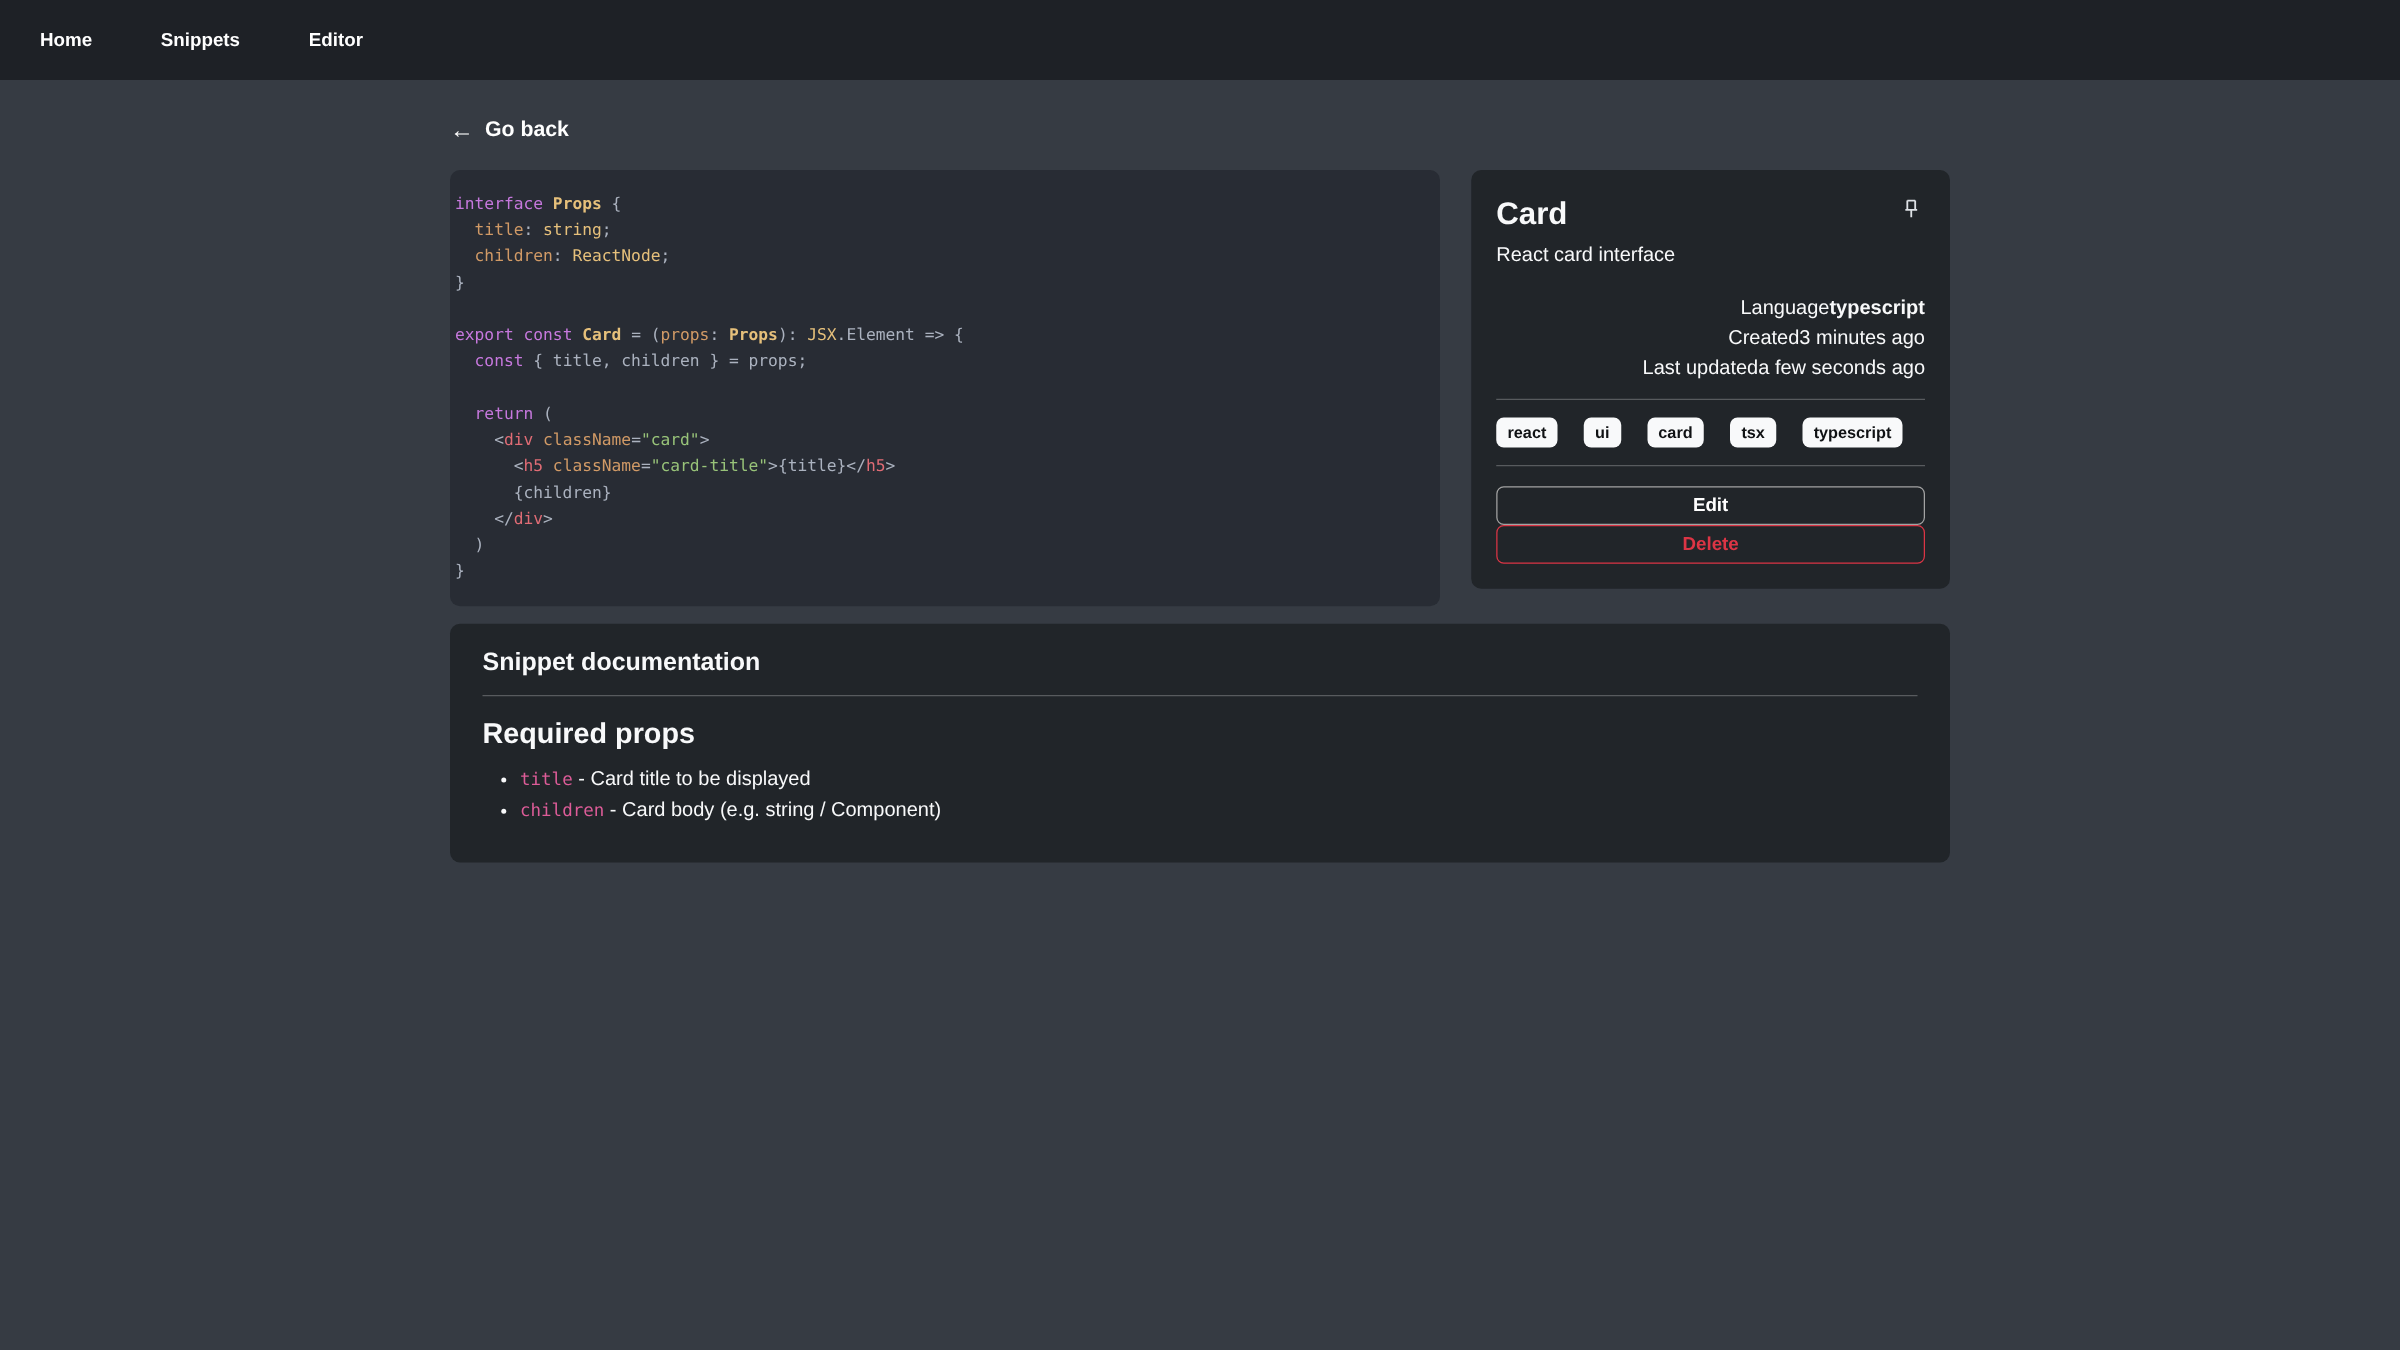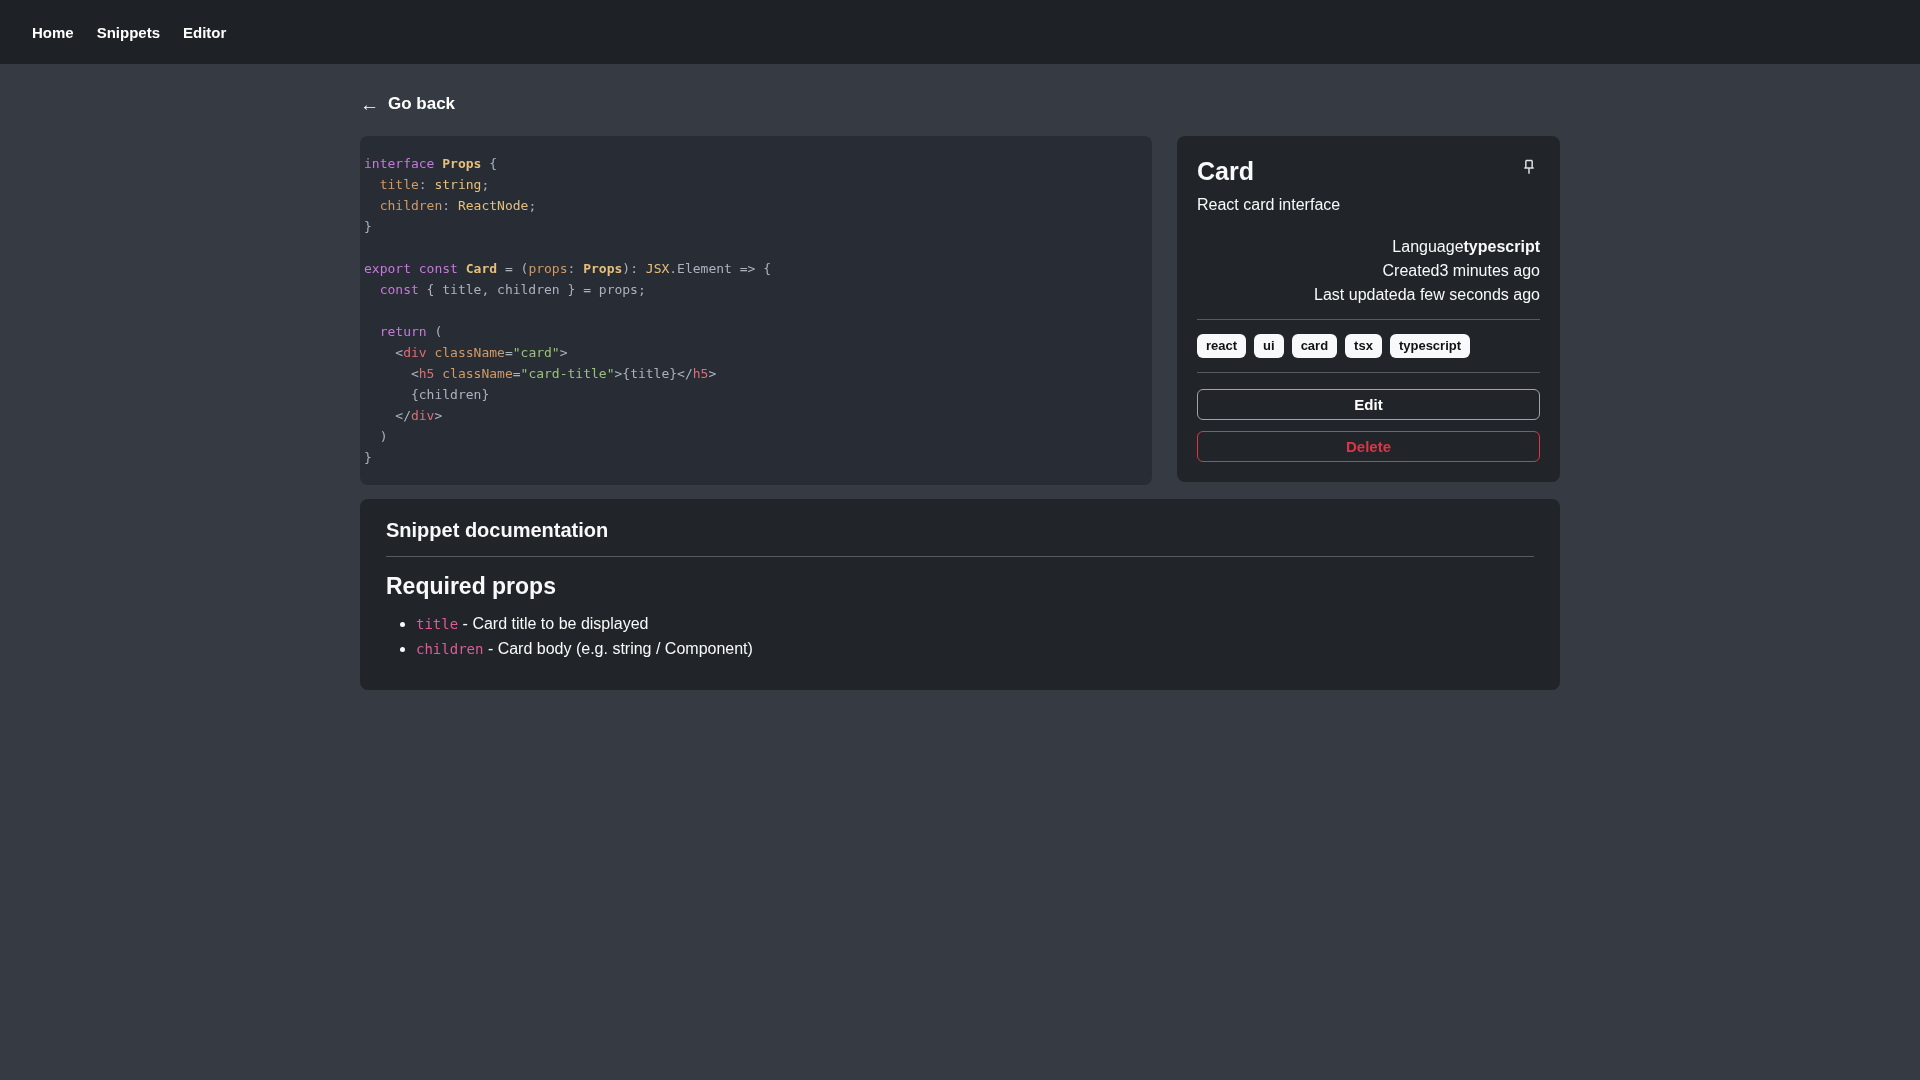--- a/index.html
+++ b/index.html
@@ -3,21 +3,21 @@
 <meta charset="utf-8">
 <style>
   :root{
     --page-bg:#363b43; --nav-bg:#1e2126; --panel-bg:#212529; --code-bg:#282c34;
     --kw:#c678dd; --cls:#e6c07b; --typ:#e6c07b; --attr:#d19a66; --tag:#e06c75;
     --str:#98c379; --pln:#abb2bf; --delete:#dc3545; --inline-code:#dd5c98; --tagbg:#f8f9fa;
   }
   *{box-sizing:border-box}
   html,body{width:1920px;height:1080px}
   body{margin:0;background:var(--page-bg);color:#f8f9fa;font-family:"Liberation Sans",sans-serif;overflow:hidden}
-  .navbar{background:var(--nav-bg);height:64px;display:flex;align-items:center;padding:0 32px;gap:23px}
+  .navbar{background:var(--nav-bg);height:64px;display:flex;align-items:center;padding:0 32px;gap:55px}
   .nav-link{color:#fff;font-size:15px;font-weight:600;text-decoration:none;cursor:pointer}
   .container{width:1200px;margin:0 auto}
   .go-back{display:inline-flex;align-items:center;gap:9px;margin-top:30px;color:#fff;font-weight:700;font-size:17px;text-decoration:none;cursor:pointer}
   .go-back .arrow{font-size:19px;line-height:1}
   .layout{display:grid;grid-template-columns:1fr 383px;gap:25px;margin-top:21px;align-items:start}
   .code-block{background:var(--code-bg);border-radius:8px;padding:17px 4px;margin:0}
   .code-line{font-family:"DejaVu Sans Mono",monospace;font-size:13px;line-height:21px;white-space:pre;color:var(--pln);min-height:21px}
   .tok-kw{color:var(--kw)}
   .tok-cls{color:var(--cls);font-weight:700}
   .tok-typ{color:var(--typ);font-weight:400}
@@ -28,23 +28,23 @@
   .panel{background:var(--panel-bg);border-radius:8px;padding:20px}
   .panel-head{display:flex;justify-content:space-between;align-items:flex-start}
   .panel-title{margin:0;font-size:25px;font-weight:700;line-height:1.2}
   .pin-btn{background:none;border:none;padding:2px;cursor:pointer;color:#dee2e6;line-height:0}
   .panel-desc{margin:10px 0 0;font-size:16px}
   .meta{margin-top:21px}
   .meta-row{display:flex;justify-content:flex-end;font-size:16px;line-height:24px}
   .meta-value.bold{font-weight:700}
   .panel hr,.doc-card hr{border:none;border-top:1px solid rgba(255,255,255,.25)}
   .panel hr{margin:12px 0}
-  .tags{display:flex;gap:8px;flex-wrap:wrap;margin:14px 0}
+  .tags{display:flex;gap:21px;flex-wrap:wrap;margin:14px 0}
   .tag-pill{background:var(--tagbg);color:#101214;font-size:13px;font-weight:700;padding:4px 9px;border-radius:6px;line-height:1.3}
-  .btn{display:block;width:100%;height:31px;border-radius:6px;font-size:15px;font-family:inherit;cursor:pointer;margin-top:11px}
+  .btn{display:block;width:100%;height:31px;border-radius:6px;font-size:15px;font-family:inherit;cursor:pointer;}
   .btn-edit{margin-top:16px;background:transparent;border:1px solid #a3a3a3;color:#fff;font-weight:600}
   .btn-delete{background:transparent;border:1px solid var(--delete);color:var(--delete);font-weight:600}
   .btn-copy{background:#f8f9fa;border:1px solid #f8f9fa;color:#16181b;font-weight:500}
   .doc-card{background:var(--panel-bg);border-radius:8px;padding:20px 26px 28px;margin-top:14px}
   .doc-title{margin:0;font-size:20px;font-weight:700}
   .doc-card hr{margin:14px 0 16px}
   .doc-section-title{margin:0 0 12px;font-size:23px;font-weight:700}
   .doc-list{margin:0;padding-left:30px}
   .doc-list li{font-size:16px;line-height:24px;margin-bottom:1px}
   .doc-list code{font-family:"DejaVu Sans Mono",monospace;font-size:14px;color:var(--inline-code)}

